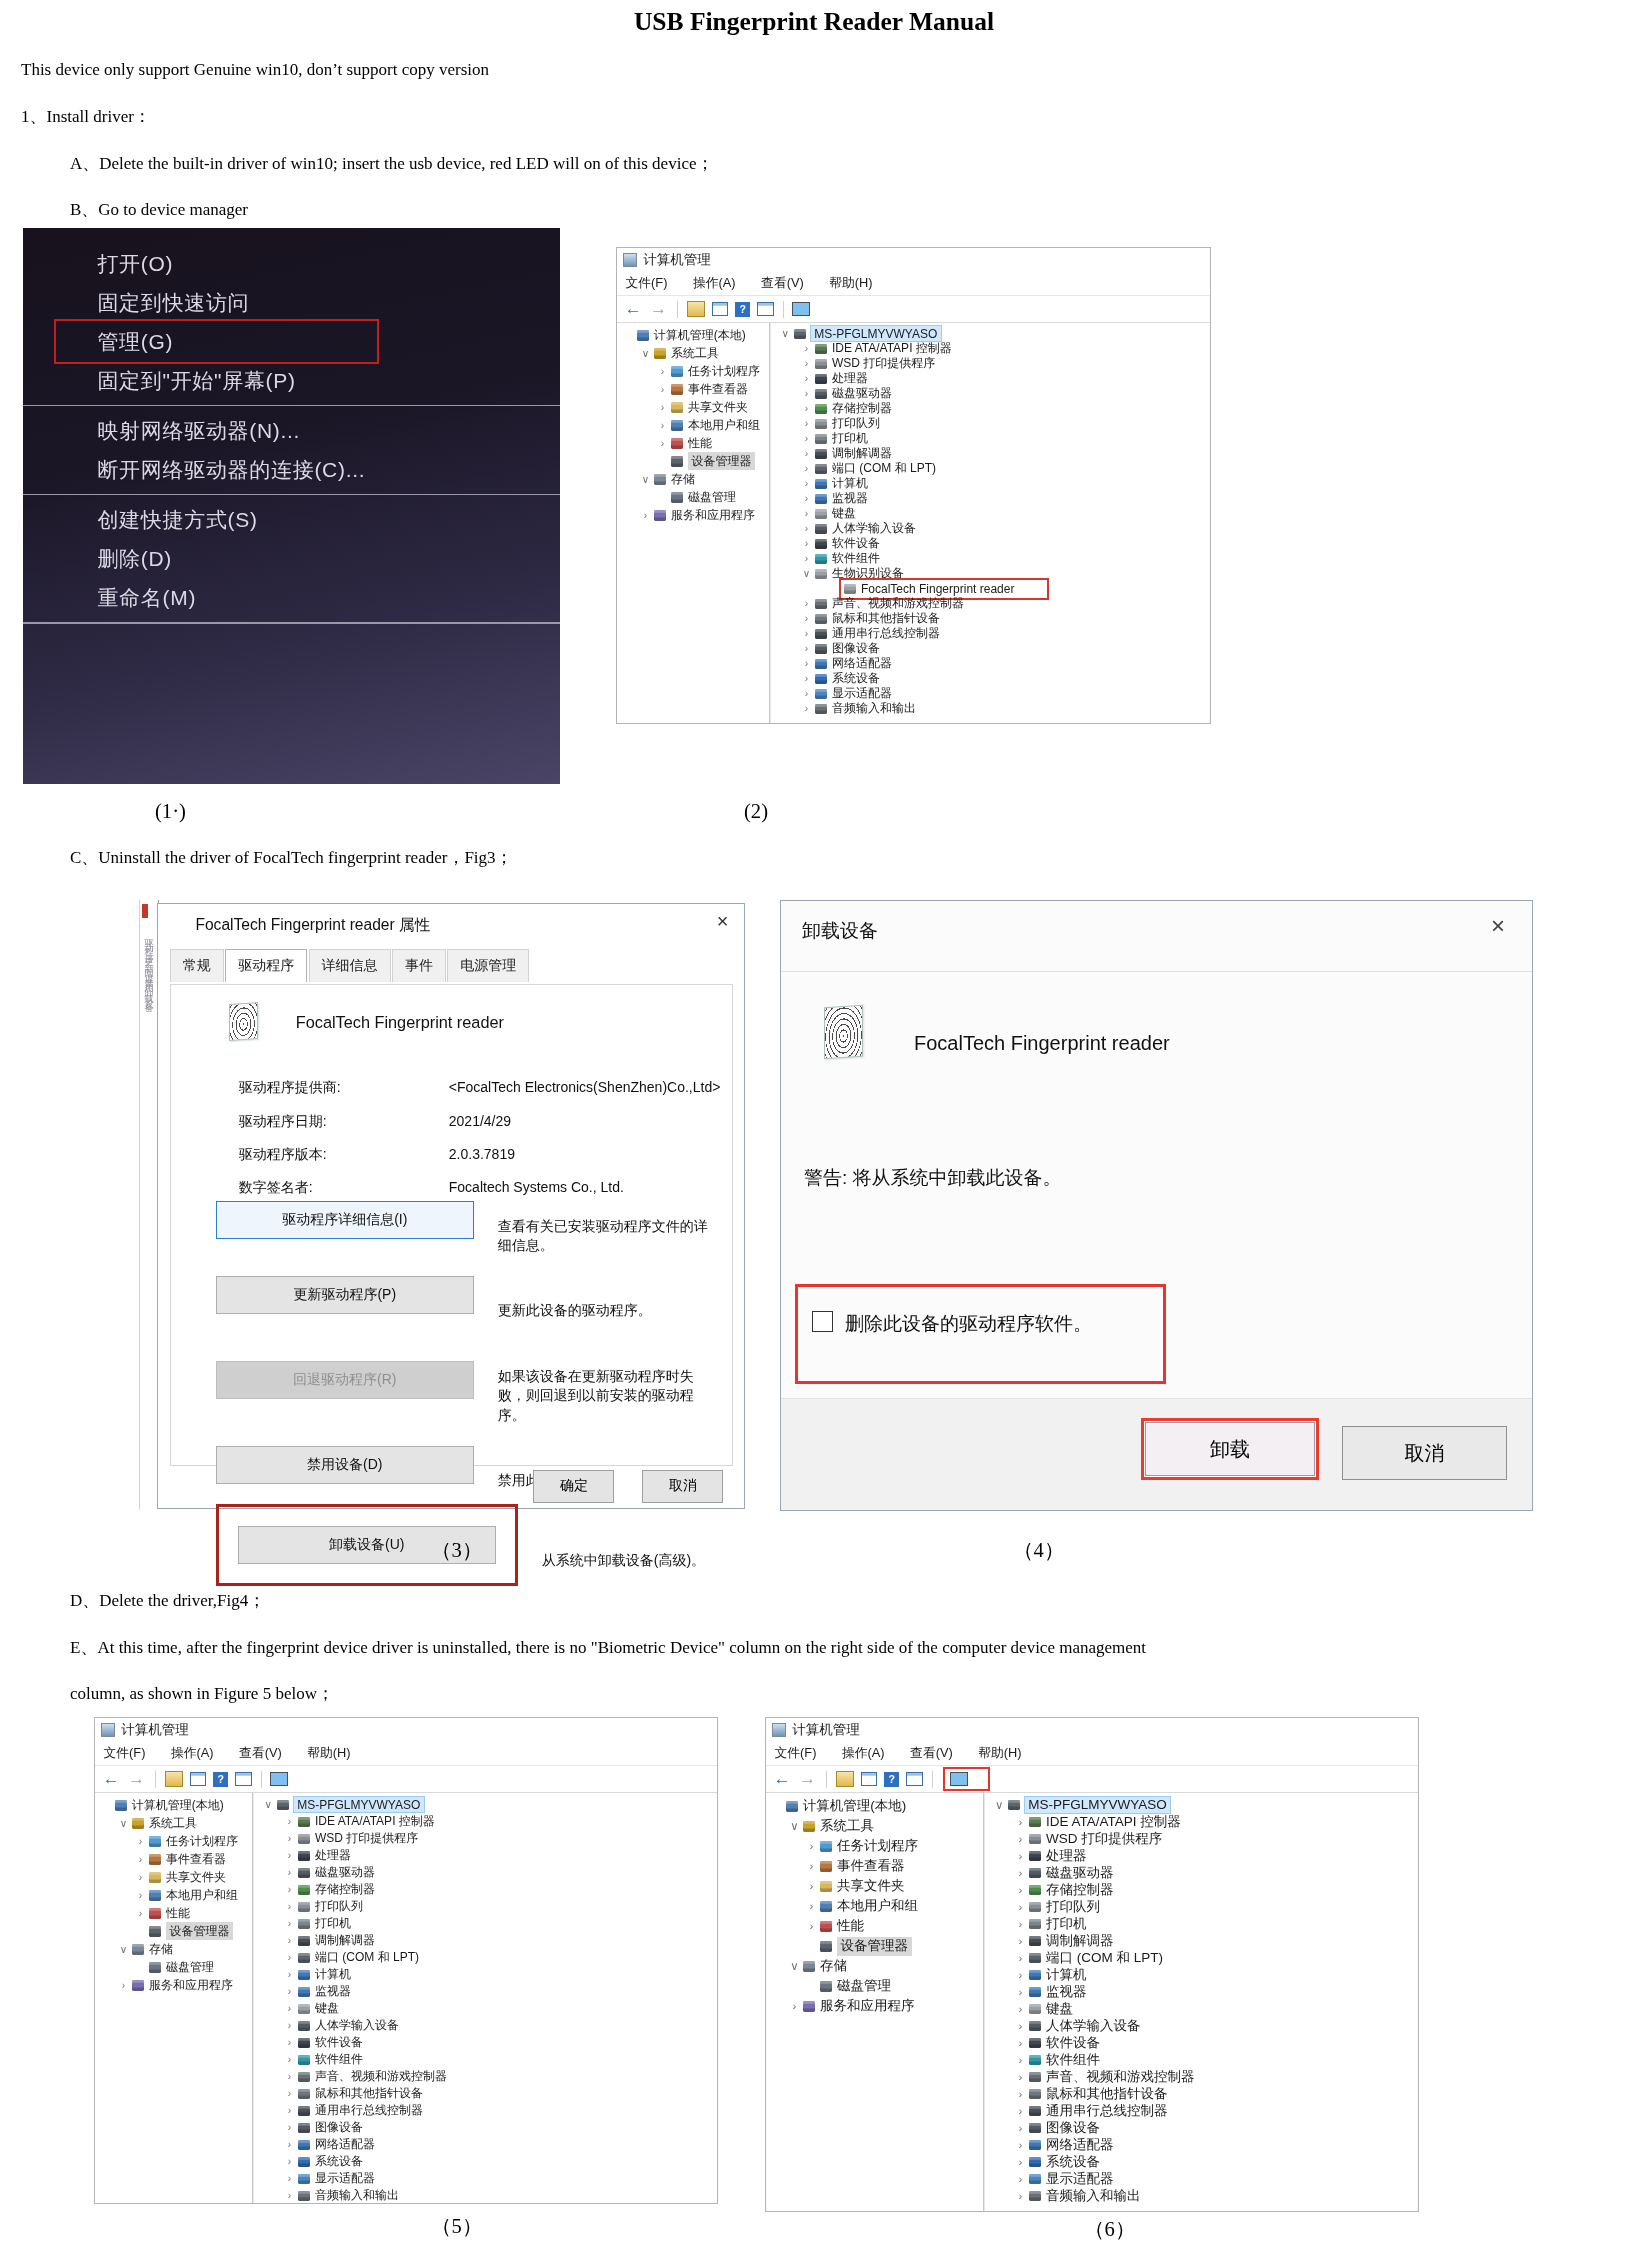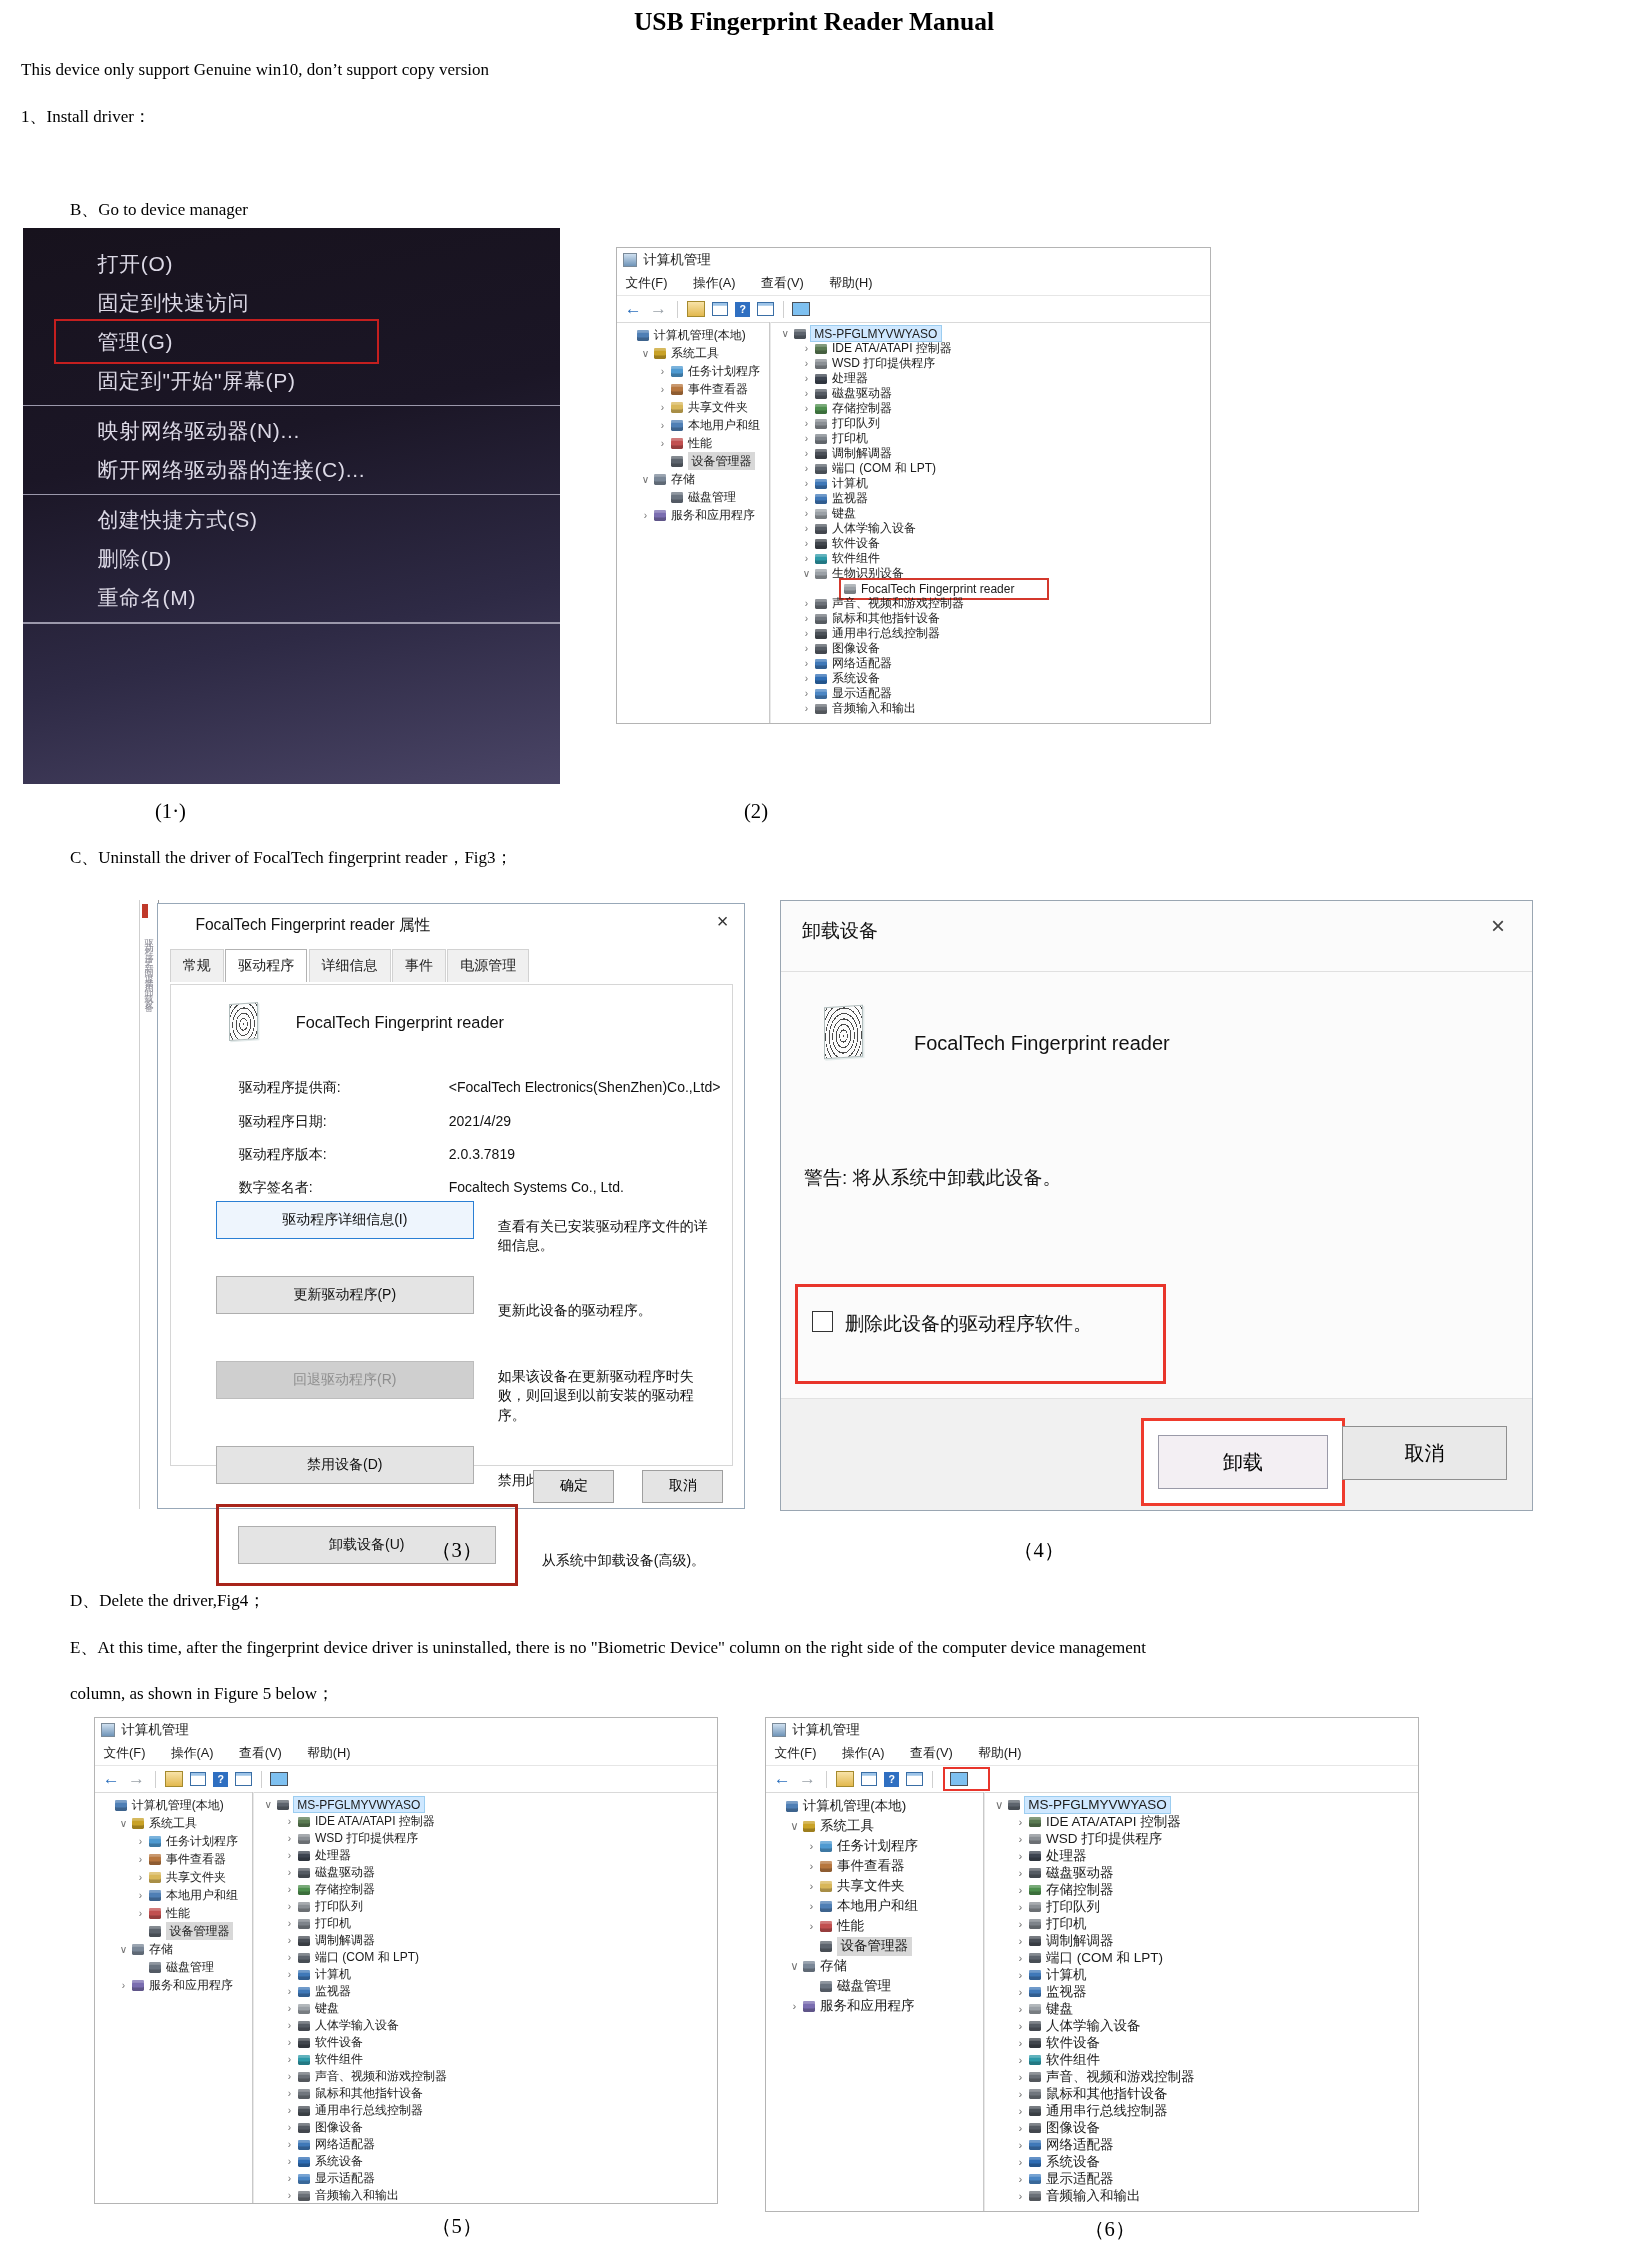--- a/index.html
+++ b/index.html
@@ -96,33 +96,34 @@
   .u-title{left:21px;top:17px;font-size:19px;color:#111;}
   .u-close{right:27px;top:12.8px;font-size:24px;color:#444;line-height:1;}
   .u-sep{left:0;top:70px;width:100%;height:0.7px;background:#e0e0e0;}
   .u-icon{left:43px;top:105px;width:37px;height:50px;transform:skewY(-4deg);}
   .u-devname{left:133px;top:131px;font-size:20px;color:#111;}
   .u-warning{left:23px;top:264px;font-size:19px;color:#111;}
   .u-redbox{left:14px;top:383px;width:365px;height:94px;border:3.5px solid #e8352b;}
   .u-checkbox{left:31px;top:410px;width:21px;height:21px;background:#fff;border:1.4px solid #333;box-sizing:border-box;}
   .u-chklabel{left:64px;top:410px;font-size:19px;color:#111;}
   .u-footer{left:0;top:497px;right:0;bottom:0;background:#f1f1f1;border-top:0.7px solid #e2e2e2;}
-  .u-unwrap{left:360px;top:517px;border:3.5px solid #ef3b2d;padding:14px;background:#fff;}
+  .u-unwrap{left:360px;top:517px;border:3.5px solid #ef3b2d;padding:1px;background:#fff;}
   .u-unbtn{width:170px;height:54px;background:#f3eff3;border:0.7px solid #9a9aa8;font-size:20px;font-family:inherit;}
   .u-cancel{left:561px;top:525px;width:165px;height:54px;background:#e9e9e9;border:1.4px solid #8f8f8f;
             font-size:20px;font-family:inherit;}
 </style>
 </head>
 <body>
 
 <div class="page">
 
   <div class="abs doc-title">USB Fingerprint Reader Manual</div>
   <div class="abs doc-text" style="left:21px;top:60px;">This device only support Genuine win10, don’t support copy version</div>
   <div class="abs doc-text" style="left:21px;top:105px;">1、Install driver：</div>
+  <div class="abs doc-text" style="left:70px;top:152px;">A、Delete the built-in driver of win10; insert the usb device, red LED will on of this device；</div>
   <div class="abs doc-text" style="left:70px;top:198px;">B、Go to device manager</div>
 
   <div class="abs ctx" id="ctx-menu">
       <div class="ctx-item"><span>打开(O)</span></div>
       <div class="ctx-item"><span>固定到快速访问</span></div>
       <div class="ctx-item hl"><span>管理(G)</span></div>
       <div class="ctx-item"><span>固定到"开始"屏幕(P)</span></div>
       <div class="ctx-sep"></div>
       <div class="ctx-item"><span>映射网络驱动器(N)...</span></div>
       <div class="ctx-item"><span>断开网络驱动器的连接(C)...</span></div>

